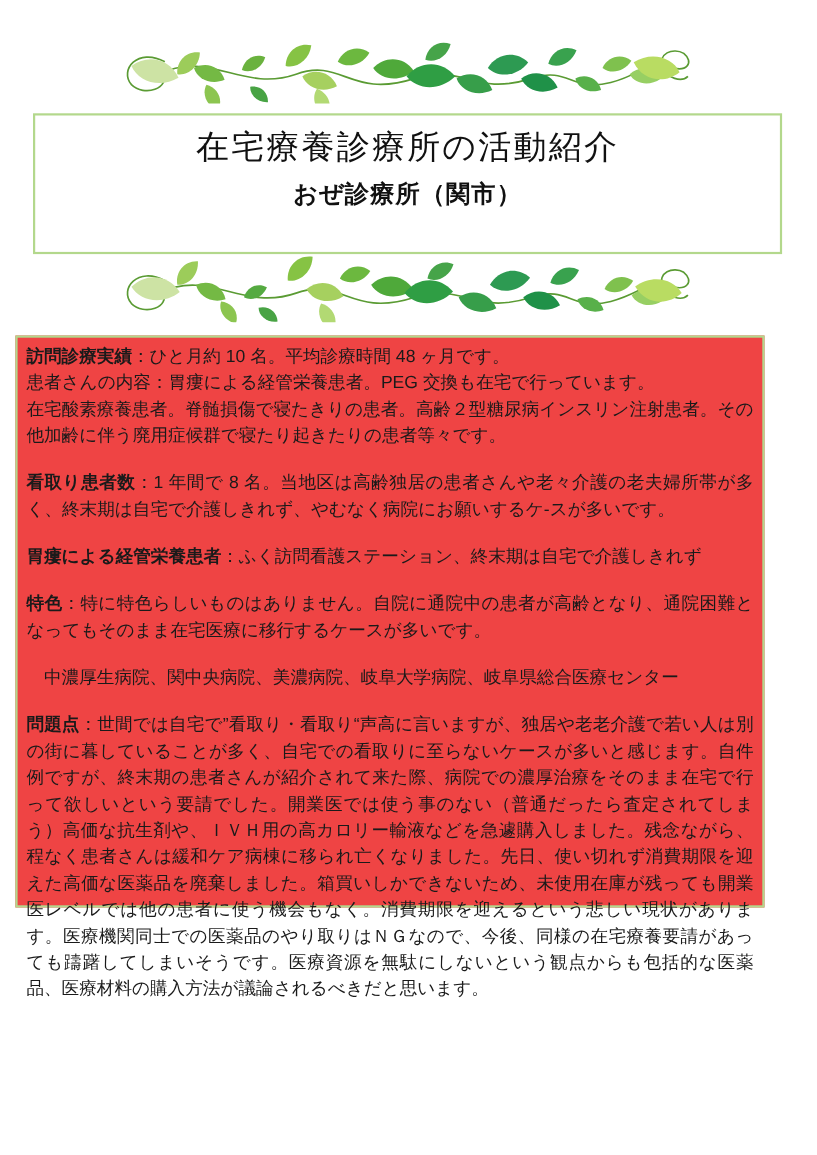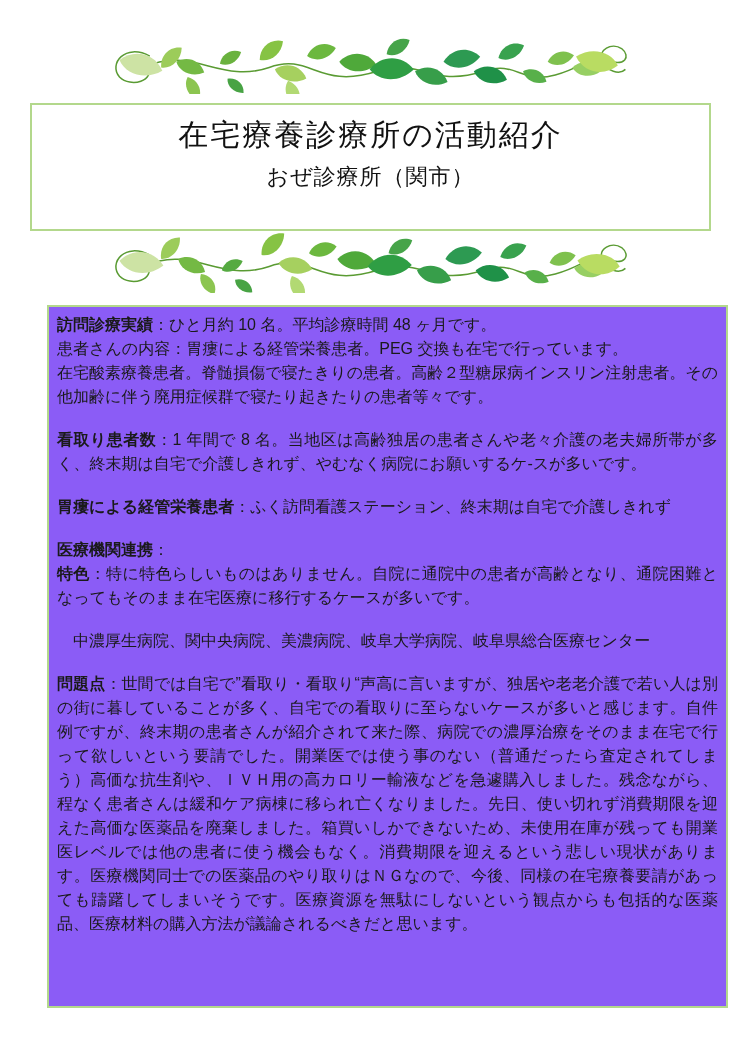--- a/index.html
+++ b/index.html
@@ -19,27 +19,27 @@
     box-sizing:border-box;border:2px solid #b3d88c;
     text-align:center;background:#ffffff;
   }
   .doc-title{
     margin:0;padding-top:12px;
     font-size:30px;font-weight:500;letter-spacing:2px;color:#111;
     line-height:36px;
   }
   .doc-subtitle{
     margin:0;padding-top:10px;
-    font-size:22px;font-weight:400;letter-spacing:1px;color:#111;
+    font-size:22px;font-weight:700;letter-spacing:1px;color:#111;
     line-height:28px;
   }
   .body-box{
-    position:absolute;left:47px;top:305px;width:681px;height:703px;
+    position:absolute;left:14px;top:305px;width:681px;height:520px;
     box-sizing:border-box;border:2px solid #b3d88c;
-    padding:6px 8px 0 8px;background:#8b5cf6;
+    padding:6px 8px 0 8px;background:#ef4444;
   }
   .body-box p{
     margin:0;
     font-size:16px;line-height:24px;
     text-align:justify;
     letter-spacing:0px;
   }
   .body-box p.gap{margin-bottom:19px;}
   .sec-label{font-weight:bold;}
 </style>
@@ -125,21 +125,20 @@
 
     <p><span>患者さんの内容：胃瘻による経管栄養患者。PEG 交換も在宅で行っています。</span></p>
 
     <p class="gap"><span>在宅酸素療養患者。脊髄損傷で寝たきりの患者。高齢２型糖尿病インスリン注射患者。その他加齢に伴う廃用症候群で寝たり起きたりの患者等々です。</span></p>
 
 
     <p class="gap"><span class="sec-label">看取り患者数</span><span>：1 年間で 8 名。当地区は高齢独居の患者さんや老々介護の老夫婦所帯が多く、終末期は自宅で介護しきれず、やむなく病院にお願いするケ-スが多いです。</span></p>
 
     <p class="gap"><span class="sec-label">胃瘻による経管栄養患者</span><span>：ふく訪問看護ステーション、終末期は自宅で介護しきれず</span></p>
 
-    <p><span class="sec-label">医療機関連携</span><span>：</span></p>
 
     <p class="gap"><span class="sec-label">特色</span><span>：特に特色らしいものはありません。自院に通院中の患者が高齢となり、通院困難となってもそのまま在宅医療に移行するケースが多いです。</span></p>
 
     <p class="gap"><span>　中濃厚生病院、関中央病院、美濃病院、岐阜大学病院、岐阜県総合医療センター</span></p>
 
     <p><span class="sec-label">問題点</span><span>：世間では自宅で”看取り・看取り“声高に言いますが、独居や老老介護で若い人は別の街に暮していることが多く、自宅での看取りに至らないケースが多いと感じます。自件例ですが、終末期の患者さんが紹介されて来た際、病院での濃厚治療をそのまま在宅で行って欲しいという要請でした。開業医では使う事のない（普通だったら査定されてしまう）高価な抗生剤や、ＩＶＨ用の高カロリー輸液などを急遽購入しました。残念ながら、程なく患者さんは緩和ケア病棟に移られ亡くなりました。先日、使い切れず消費期限を迎えた高価な医薬品を廃棄しました。箱買いしかできないため、未使用在庫が残っても開業医レベルでは他の患者に使う機会もなく。消費期限を迎えるという悲しい現状があります。医療機関同士での医薬品のやり取りはＮＧなので、今後、同様の在宅療養要請があっても躊躇してしまいそうです。医療資源を無駄にしないという観点からも包括的な医薬品、医療材料の購入方法が議論されるべきだと思います。</span></p>
 
   </div>
 
 </div>

